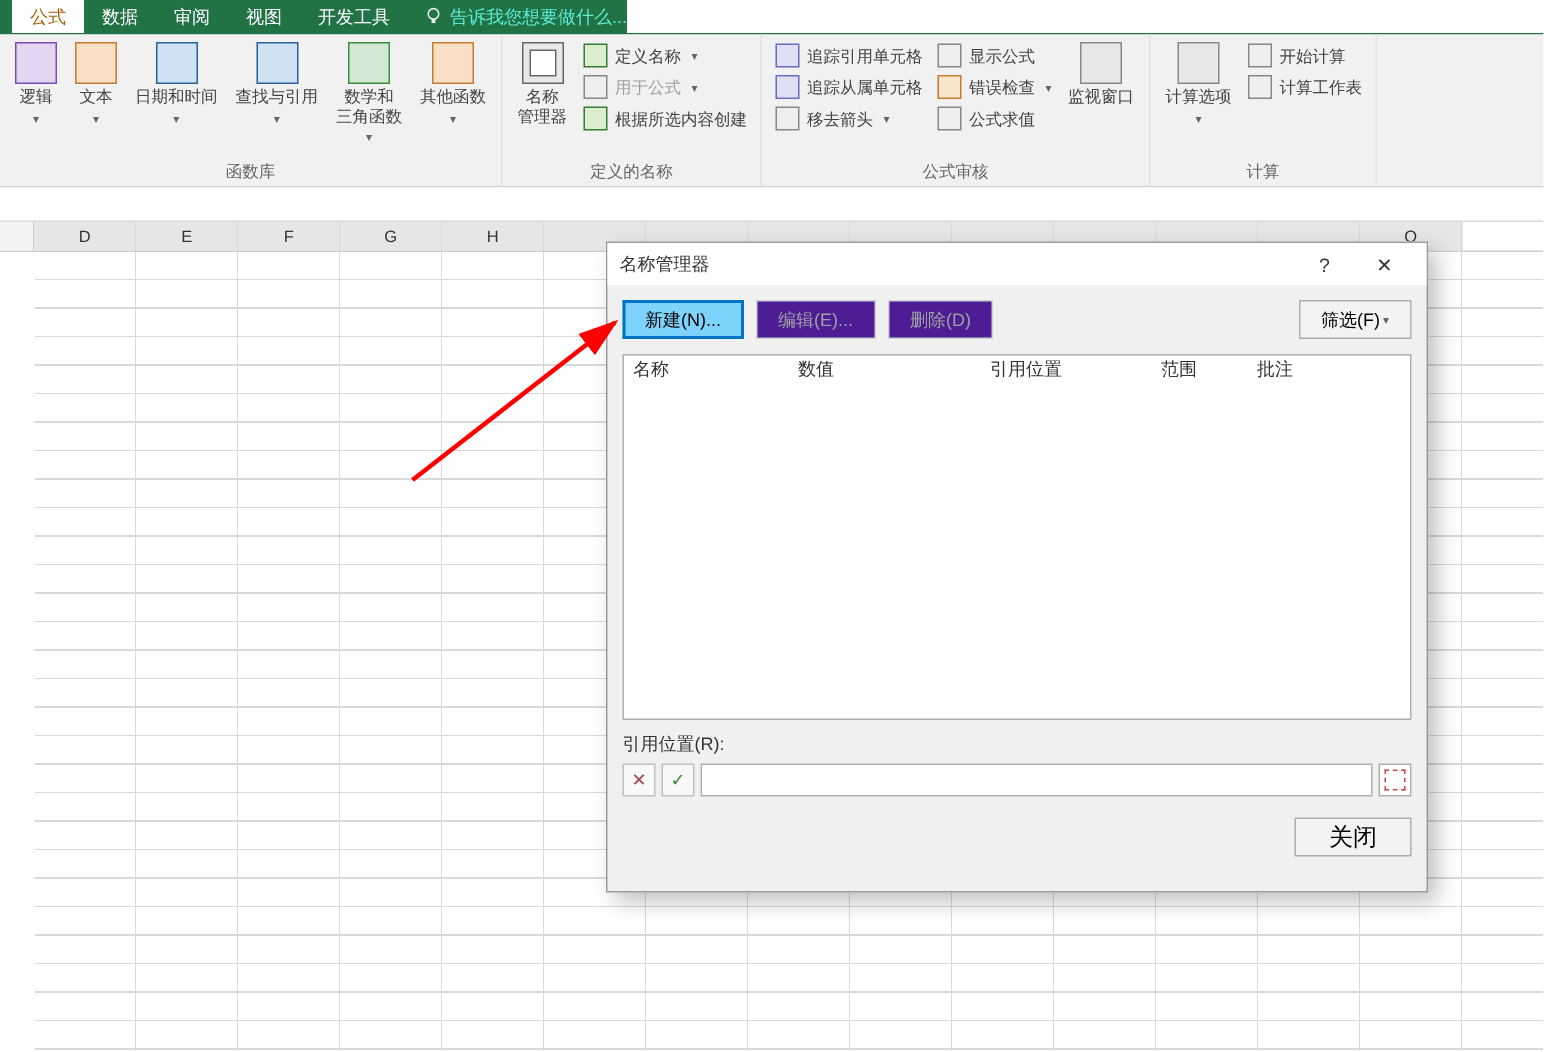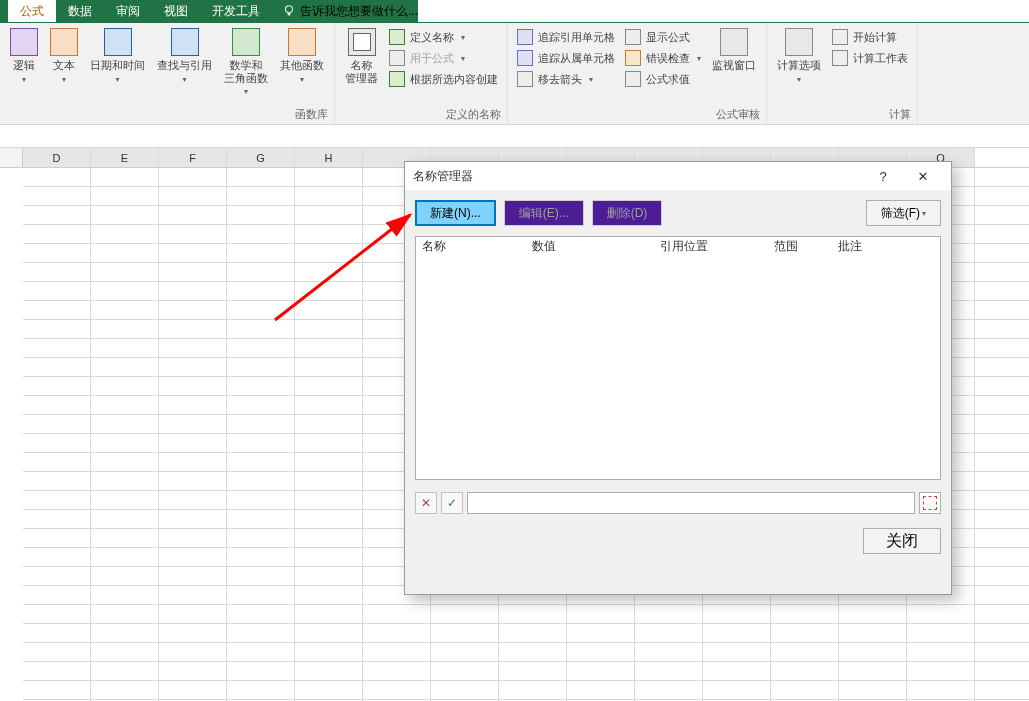--- a/index.html
+++ b/index.html
@@ -3,28 +3,28 @@
 <meta charset="utf-8">
 <style>
   * { box-sizing: border-box; margin: 0; padding: 0; font-family: "Microsoft YaHei", "Segoe UI", sans-serif; }
   body { width: 1029px; height: 701px; overflow: hidden; background: #fff; position: relative; }
 
   
   .tabbar { height: 23px; background: #fff; display: flex; align-items: stretch; font-size: 12px; color: #fff; border-bottom: 1px solid #217346; }
   .tabbar .green { background: #217346; display: flex; }
   .tab { padding: 0 12px; display: flex; align-items: center; color: #fff; cursor: pointer; }
   .tab.active { background: #fff; color: #a16207; font-weight: 500; }
-  .tellme { display: flex; align-items: center; color: #000000; padding-left: 10px; gap:4px; }
+  .tellme { display: flex; align-items: center; color: #5eead4; padding-left: 10px; gap:4px; }
   .tellme-icon { width:14px; height:14px; display:inline-block; }
 
   
   .ribbon { height: 102px; background: #f1f1f1; border-bottom: 1px solid #d4d4d4; display: flex; font-size: 12px; color: #444; }
   .group { border-right: 1px solid #e1e1e1; display: flex; flex-direction: column; padding: 3px 6px 0 6px; }
   .group-body { flex: 1; display: flex; align-items: flex-start; gap: 4px; }
-  .group-label { text-align: right; color: #666; font-size: 11px; padding-bottom: 2px; }
+  .group-label { text-align: center; color: #666; font-size: 11px; padding-bottom: 2px; }
   .bigbtn { display: flex; flex-direction: column; align-items: center; gap: 3px; padding: 2px 4px; cursor: pointer; min-width: 36px; }
   .bigbtn .lbl { font-size: 11px; text-align: center; line-height: 1.15; }
   .bigbtn .caret { font-size: 8px; color: #666; }
   .ico { width: 28px; height: 28px; display:inline-block; border:1px solid #2a6099; background:#d7e4b8; }
   .ico.purple{ background:#e1d5f2; border-color:#7d4ab5;}
   .ico.blue  { background:#cfe2f3; border-color:#2a6099;}
   .ico.green { background:#d2e8d2; border-color:#3a8b3a;}
   .ico.orange{ background:#f8dfc6; border-color:#c97b2f;}
   .ico.grey  { background:#e8e8e8; border-color:#888;}
   .ico.namemgr{ background:#e8e8e8; border-color:#666; position:relative;}
@@ -276,20 +276,21 @@
     <div class="listhdr">
       <div class="lh lh1">名称</div>
       <div class="lh lh2">数值</div>
       <div class="lh lh3">引用位置</div>
       <div class="lh lh4">范围</div>
       <div class="lh lh5">批注</div>
     </div>
     <div class="listbody"></div>
   </div>
   <div class="refblock">
+    <div>引用位置(R):</div>
     <div class="refrow">
       <div class="tgl x">✕</div>
       <div class="tgl v">✓</div>
       <div class="refinput"></div>
       <div class="refpick"></div>
     </div>
   </div>
   <div class="dlg-footer">
     <button class="closebtn">关闭</button>
   </div>

